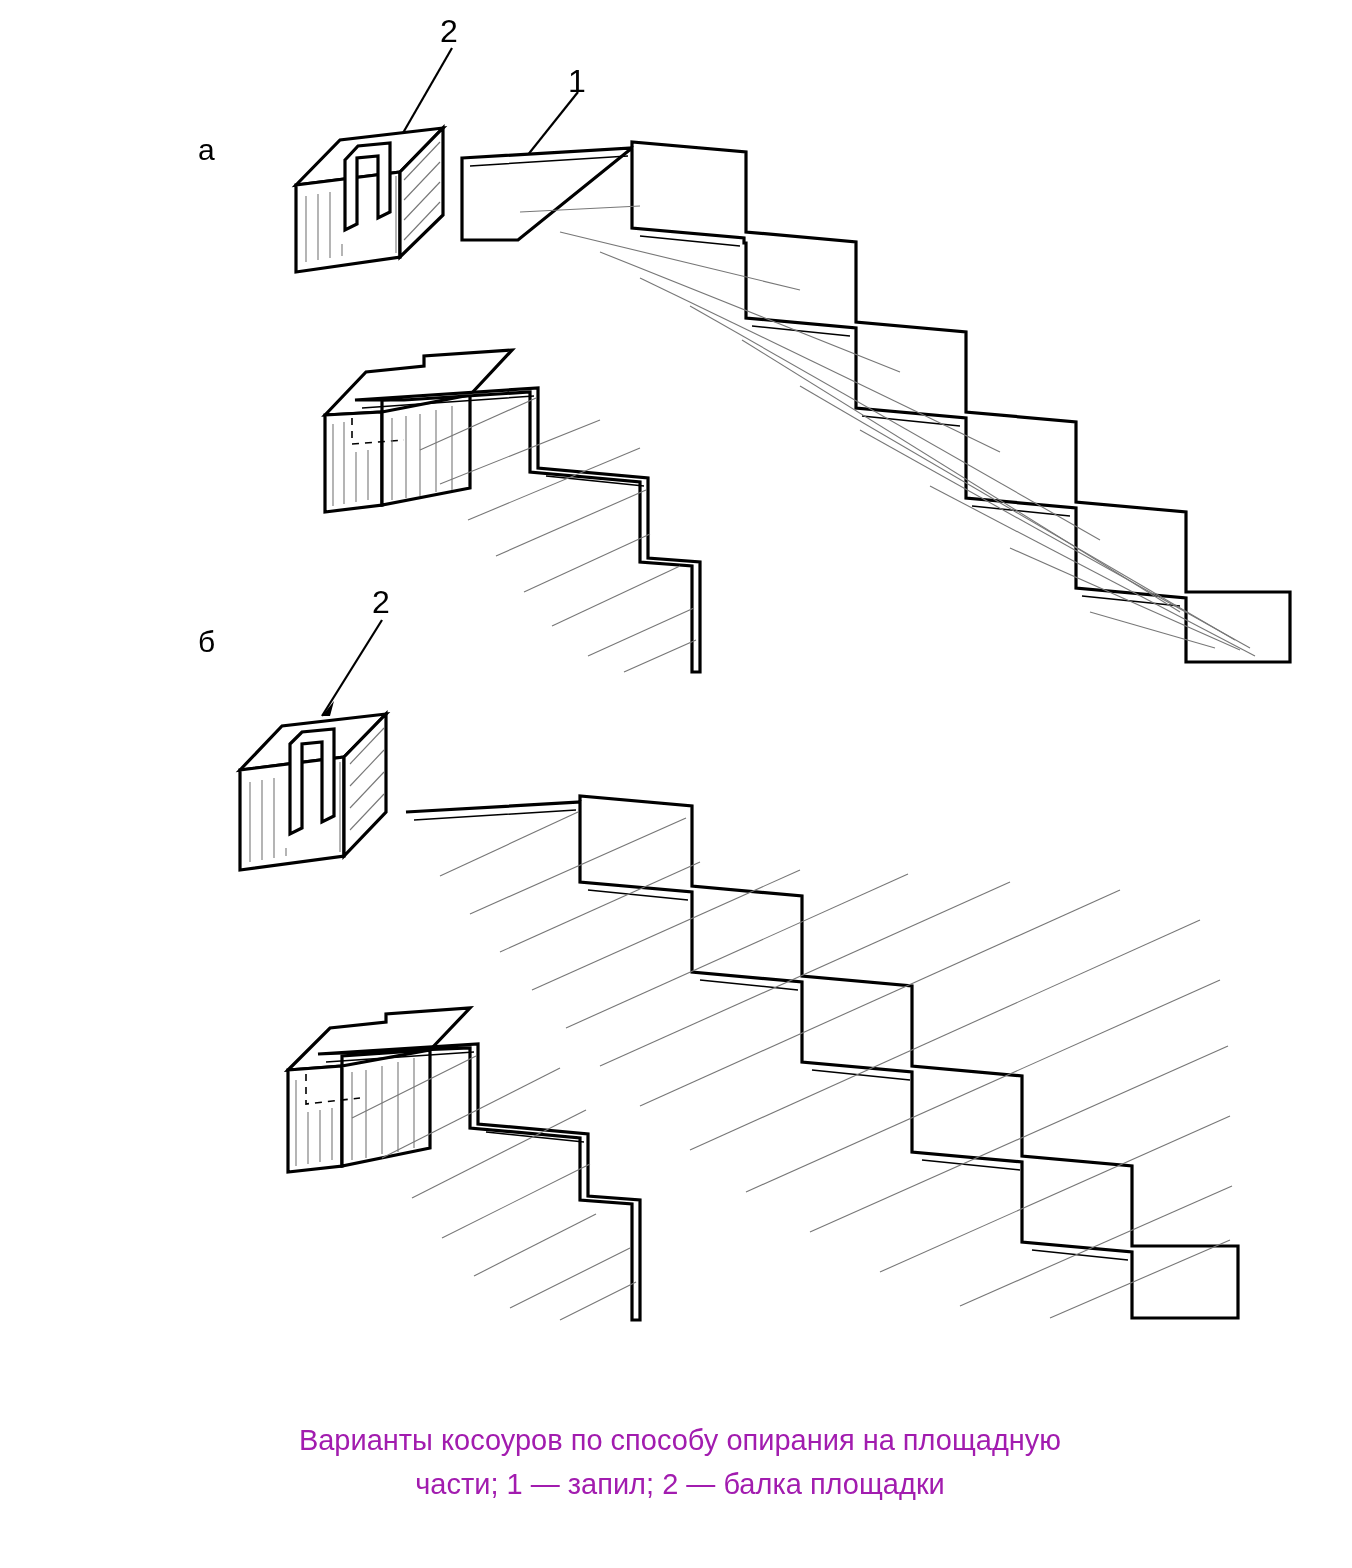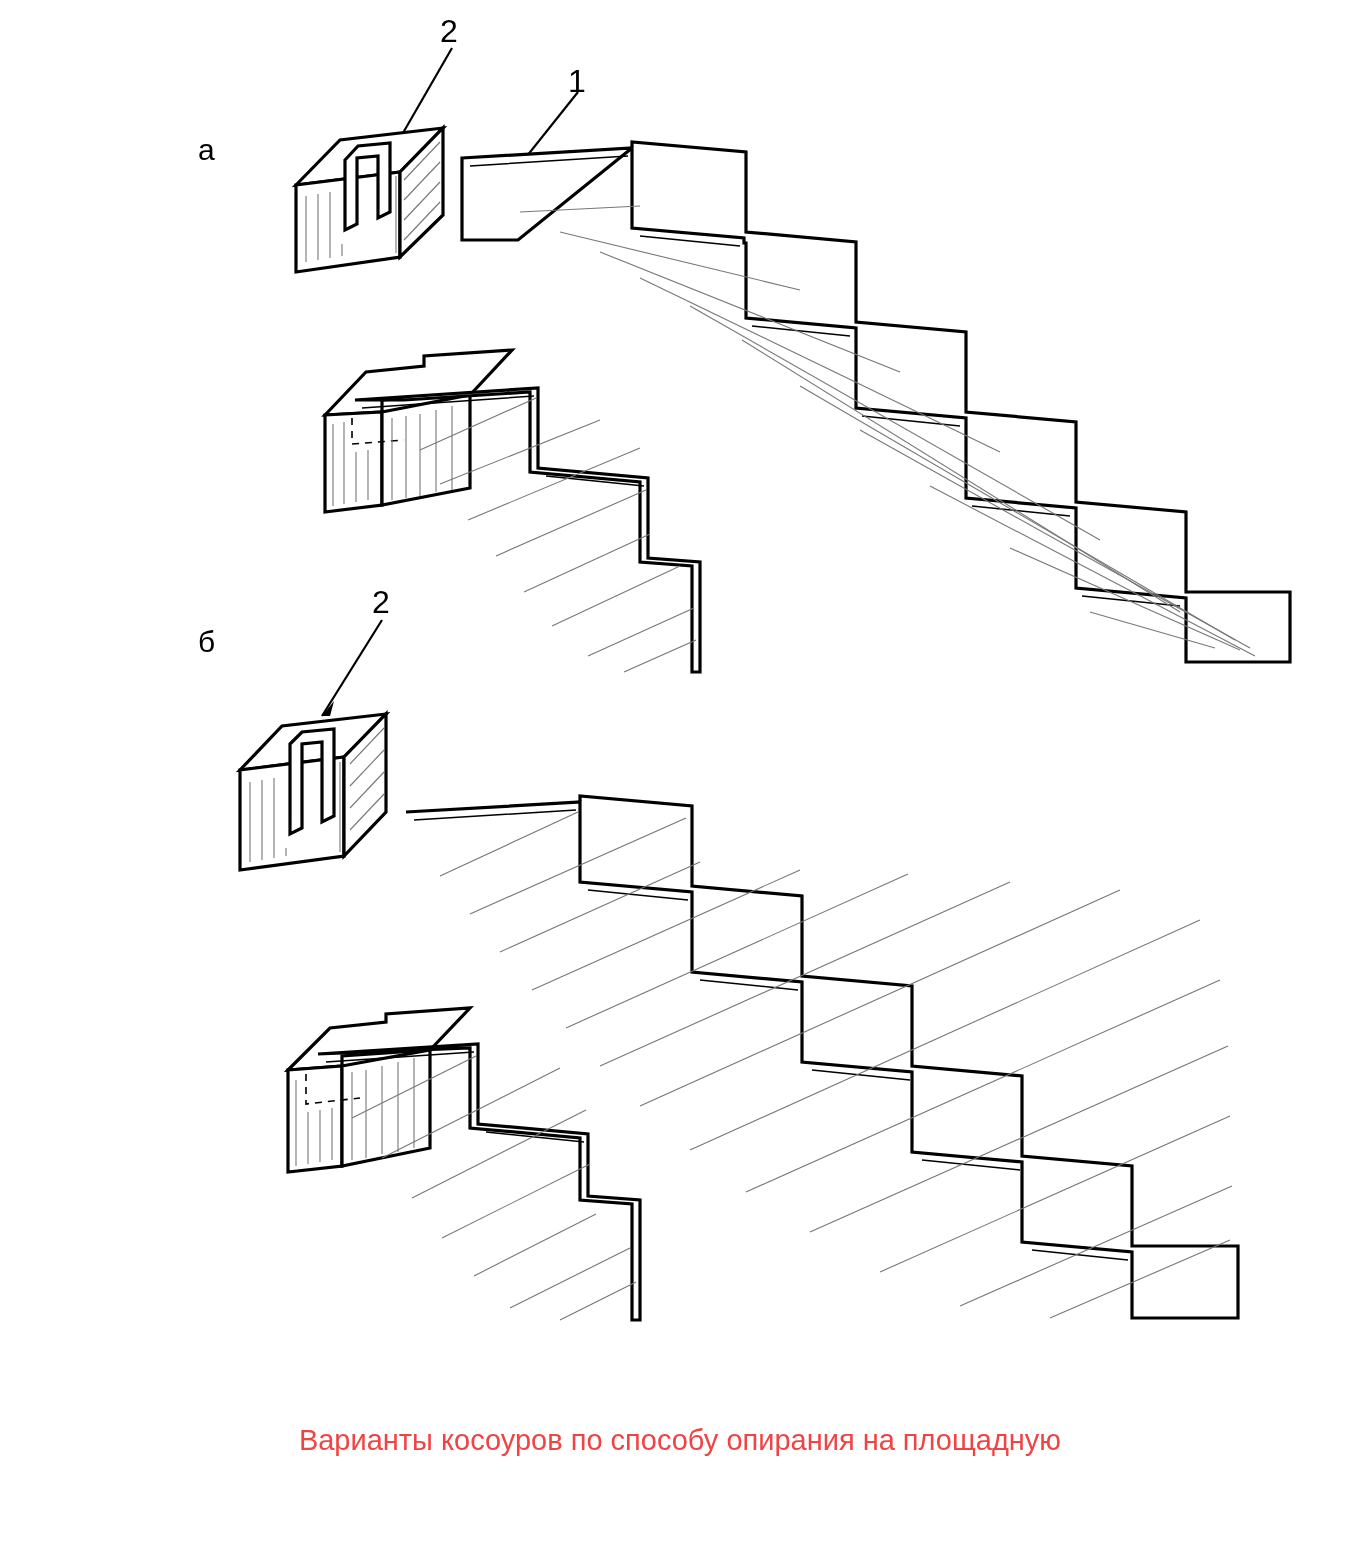--- a/index.html
+++ b/index.html
@@ -27,21 +27,21 @@
     height: 1568px;
   }
   .caption {
     position: absolute;
     left: 100px;
     top: 1418px;
     width: 1160px;
     text-align: center;
     font-size: 29px;
     line-height: 44px;
-    color: #ef4444;
+    color: #a21caf;
   }
   .caption .line {
     display: block;
     white-space: pre;
   }
   .lbl {
     font-family: "Liberation Sans", sans-serif;
     font-size: 30px;
     fill: #000;
   }
@@ -339,15 +339,16 @@
         <path d="M474,1276 L596,1214"></path>
         <path d="M510,1308 L630,1248"></path>
         <path d="M560,1320 L636,1282"></path>
       </g>
     </g>
 
   </svg>
 
   <div class="caption">
     <span class="line">Варианты косоуров по способу опирания на площадную</span>
+    <span class="line">части; 1 — запил; 2 — балка площадки</span>
   </div>
 
 </div>
 
 </body></html>

